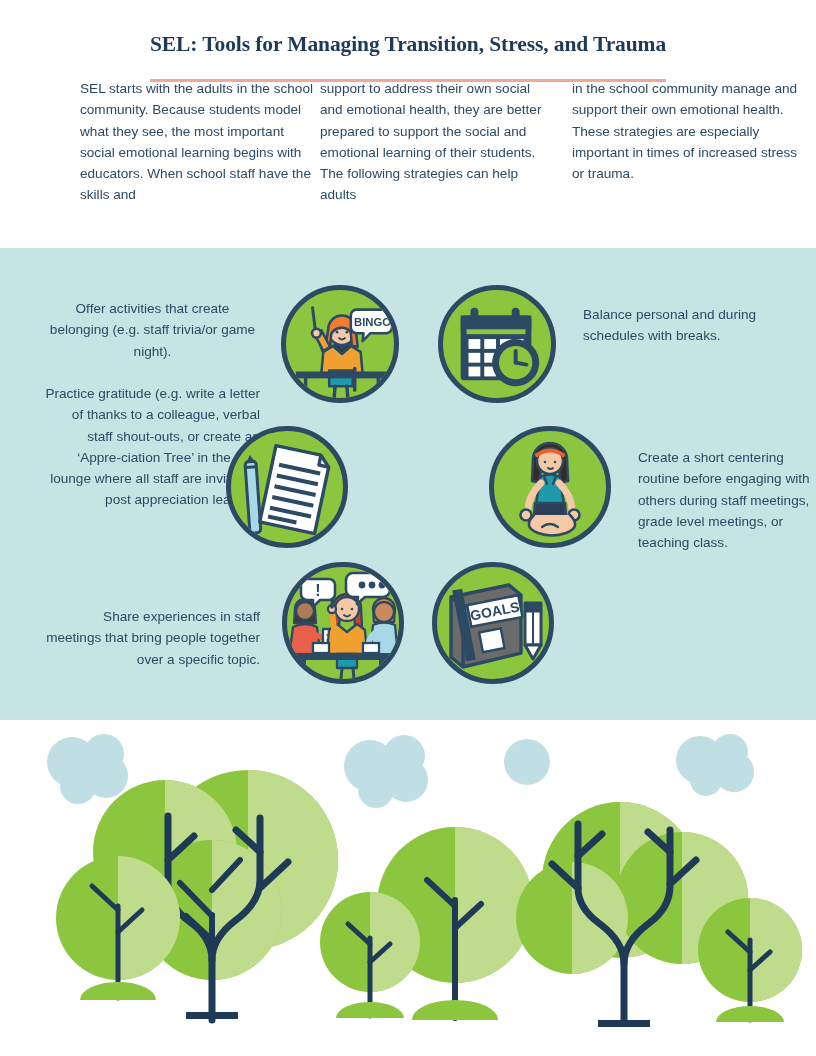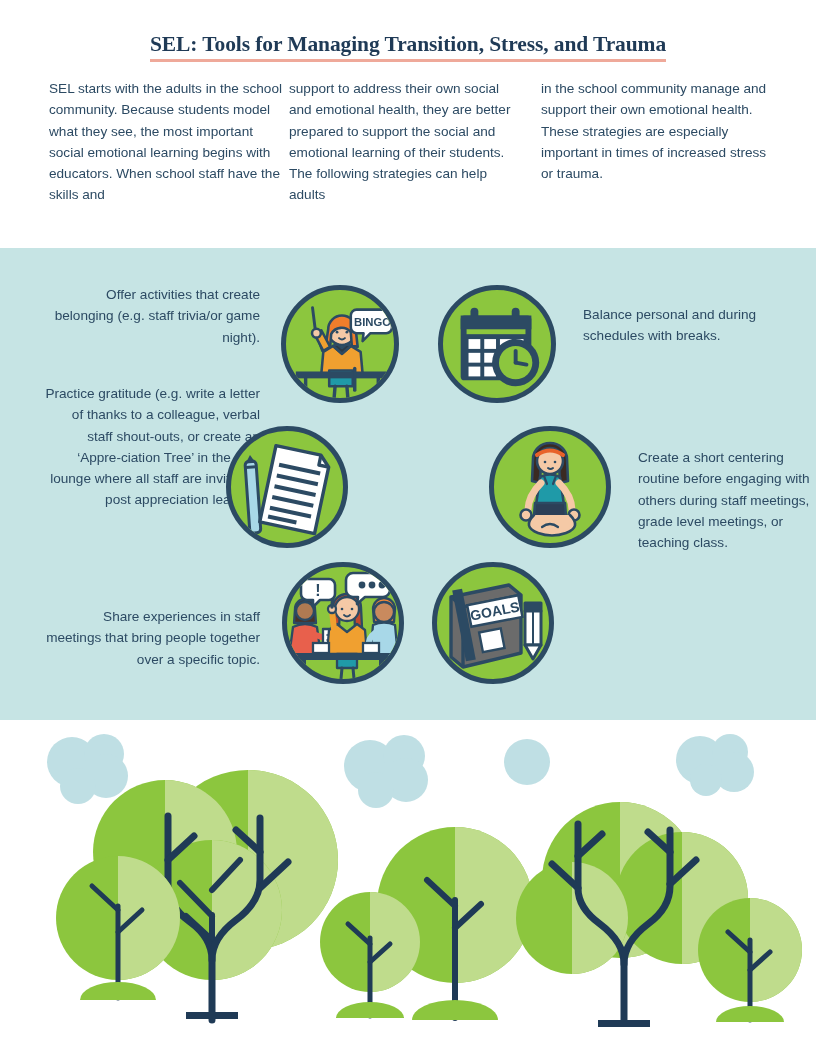--- a/index.html
+++ b/index.html
@@ -13,44 +13,44 @@
 
   
   .title-wrap { position:absolute; left:0; top:32px; width:816px; text-align:center; }
   .title {
     display:inline-block;
     font-family:"Liberation Serif", serif;
     font-weight:700;
     font-size:21.5px;
     letter-spacing:-0.1px;
     color:#1f3a56;
-    padding-bottom:2px;
+    padding-bottom:22px;
     border-bottom:3.5px solid #efa99a;
   }
 
   
   .intro { position:absolute; left:0; top:78px; width:816px; display:flex; }
   .col { color:#2c4a63; font-size:13.6px; line-height:21.3px; }
   .col p { white-space:pre-line; }
-  .col-1 { width:240px; margin-left:49px; }
+  .col-1 { width:240px; margin-left:80px; }
   .col-2 { width:230px; }
   .col-3 { width:236px; margin-left:22px; }
 
   
   .panel {
     position:absolute; left:0; top:248px; width:816px; height:472px;
     background:#c6e4e4;
   }
 
   
   .lbl { position:absolute; color:#2c4a63; font-size:13.6px; line-height:21.3px; white-space:pre-line; }
   .lbl-left { text-align:right; }
   .lbl-right { text-align:left; }
 
-  #lbl-belonging  { left:45px;  top:284px;  width:215px; }
+  #lbl-belonging  { left:45px;  top:298px;  width:215px;text-align:center; }
   #lbl-gratitude  { left:45px;  top:383px;  width:215px; }
   #lbl-share      { left:45px;  top:606px;  width:215px; }
   #lbl-balance    { left:583px; top:304px;  width:215px; }
   #lbl-centering  { left:638px; top:427px;  width:175px;margin-top:20px; }
   #lbl-goals      { left:583px; top:611px;  width:215px; }
 
   
   .circles { position:absolute; left:0; top:248px; width:816px; height:472px; }
   .circ {
     position:absolute;

